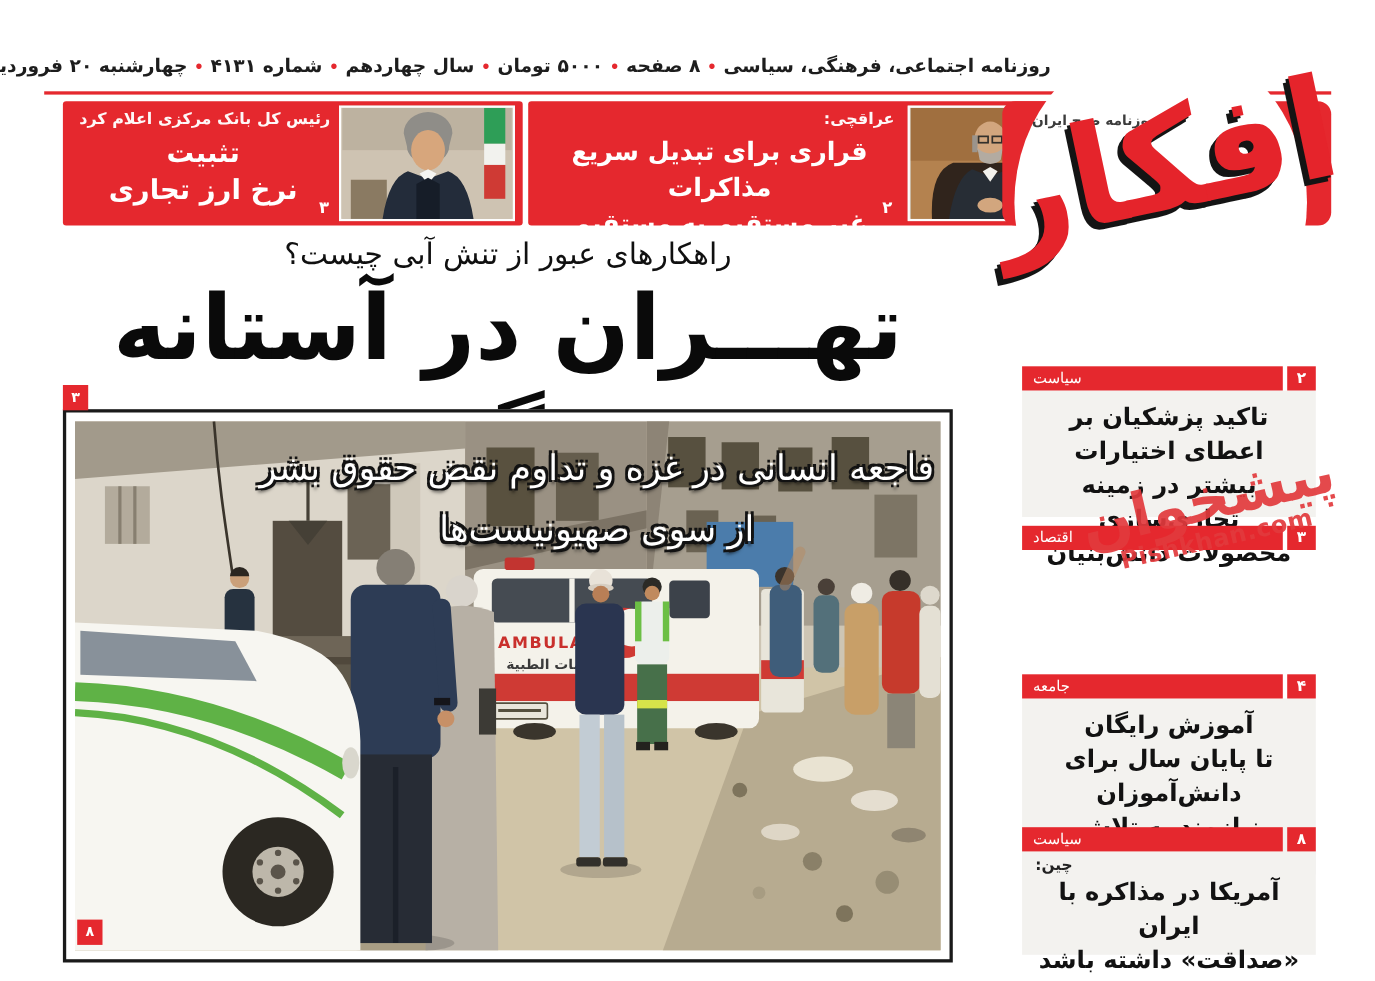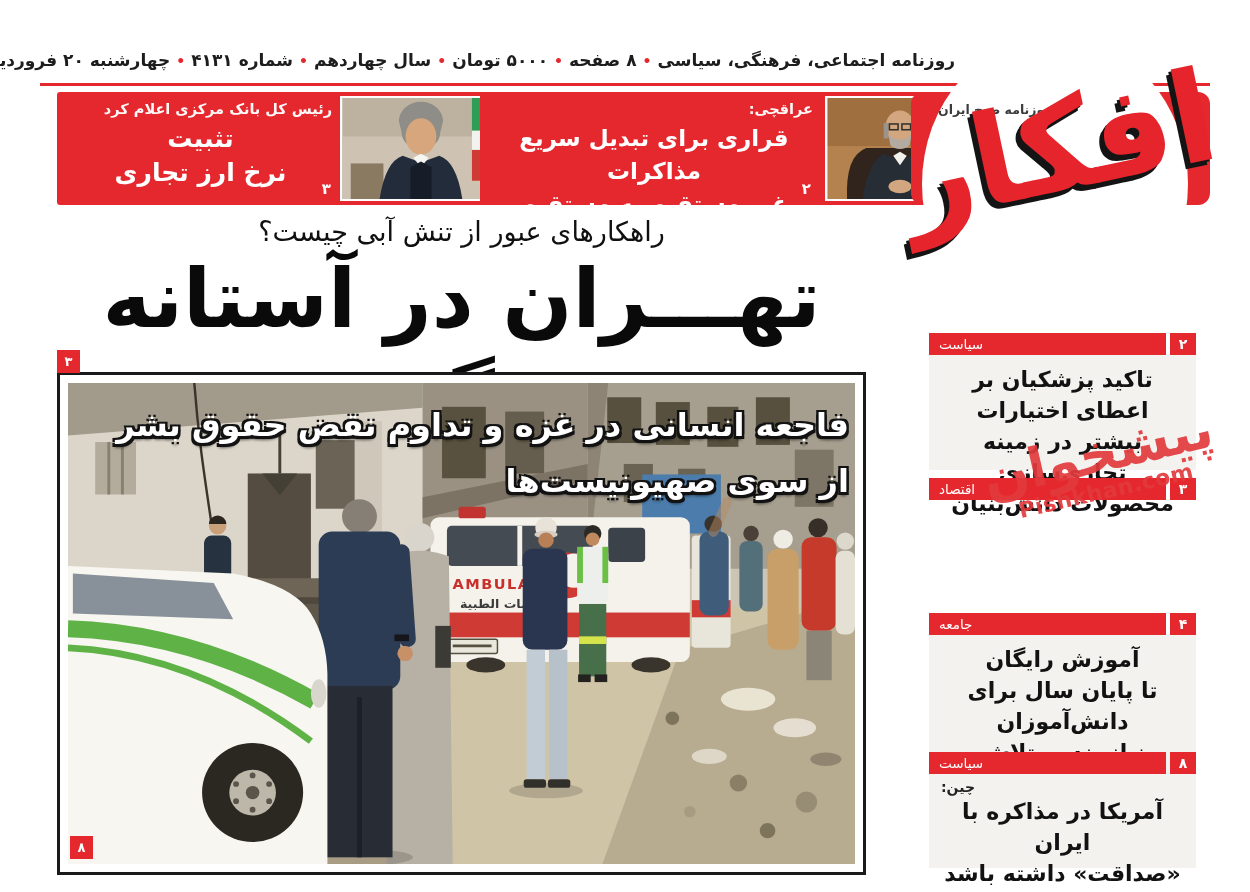--- a/index.html
+++ b/index.html
@@ -5,21 +5,21 @@
   html,body{margin:0;padding:0;background:#ffffff;}
   .sheet{position:relative;width:1250px;height:892px;background:#fff;overflow:hidden;
          font-family:"DejaVu Sans","Liberation Sans",sans-serif;direction:rtl;}
   
   .masthead-info{position:absolute;top:50px;right:295px;font-size:17px;font-weight:bold;
                  color:#1d1d1d;white-space:nowrap;}
   .masthead-info .dot{color:#e5282e;margin:0 6px;font-size:14px;}
   .red-rule{position:absolute;top:83px;left:40px;width:1170px;height:3px;background:#e5282e;}
   
   .topbox{position:absolute;top:92px;height:113px;background:#e5282e;border-radius:3px;}
-  .box1{left:57px;width:418px;padding-left:32px;}
+  .box1{left:57px;width:418px;}
   .box2{left:480px;width:515px;}
   .tb-text{position:absolute;top:9px;bottom:6px;color:#fff;text-align:center;}
   .box1 .tb-text{left:12px;right:175px;}
   .box2 .tb-text{left:15px;right:182px;}
   .tb-kicker{font-size:14.5px;font-weight:bold;text-align:right;padding-left:2px;opacity:.97;}
   .tb-headline{font-size:25px;font-weight:bold;line-height:34px;margin-top:5px;white-space:pre-line;}
   .box2 .tb-headline{font-size:23px;line-height:33px;}
   .tb-photo{position:absolute;top:4px;height:105px;border:2px solid #fdfdfd;box-sizing:border-box;overflow:hidden;background:#cec3b2;}
   .box1 .tb-photo{right:7px;width:160px;}
   .box2 .tb-photo{right:20px;width:150px;}
@@ -35,22 +35,22 @@
              transform:rotate(-12deg);text-shadow:-6px 5px 0 #141414,-3px 2px 0 #141414;}
   
   .lead-kicker{position:absolute;left:57px;top:216px;width:809px;text-align:center;
                font-size:27px;font-weight:normal;color:#101010;}
   .lead-headline{position:absolute;left:27px;top:248px;width:869px;margin:0;text-align:center;
                  font-size:82px;font-weight:bold;color:#0a0a0a;letter-spacing:-1px;line-height:1.25;}
   
   .photo-frame{position:absolute;left:57px;top:372px;width:809px;height:503px;box-sizing:border-box;
                border:3px solid #1a1a1a;padding:8px;background:#fff;margin:0;}
   .scene{display:block;width:100%;height:100%;}
-  .photo-caption{position:absolute;top:22px;right:14px;text-align:right;z-index:3;
-                 font-size:32px;font-weight:bold;color:#fff;line-height:1.75;white-space:pre-line;
+  .photo-caption{position:absolute;top:22px;right:14px;text-align:center;z-index:3;
+                 font-size:32px;font-weight:normal;color:#fff;line-height:1.75;white-space:pre-line;
                  text-shadow:2.5px 2.5px 0 #121212,-2.5px 2.5px 0 #121212,2.5px -2.5px 0 #121212,
                              -2.5px -2.5px 0 #121212,0 4px 3px rgba(0,0,0,.55);}
   .badge{position:absolute;width:23px;height:23px;background:#e5282e;color:#fff;z-index:4;
          font-size:13px;font-weight:bold;line-height:23px;text-align:center;}
   .badge-top{left:-3px;top:-25px;}
   .badge-bottom{left:10px;bottom:13px;}
   
   .sidebar{position:absolute;left:929px;top:333px;width:267px;height:535px;}
   .sb-item{position:absolute;left:0;width:267px;}
   .sb-bar{display:flex;direction:ltr;height:22px;}

